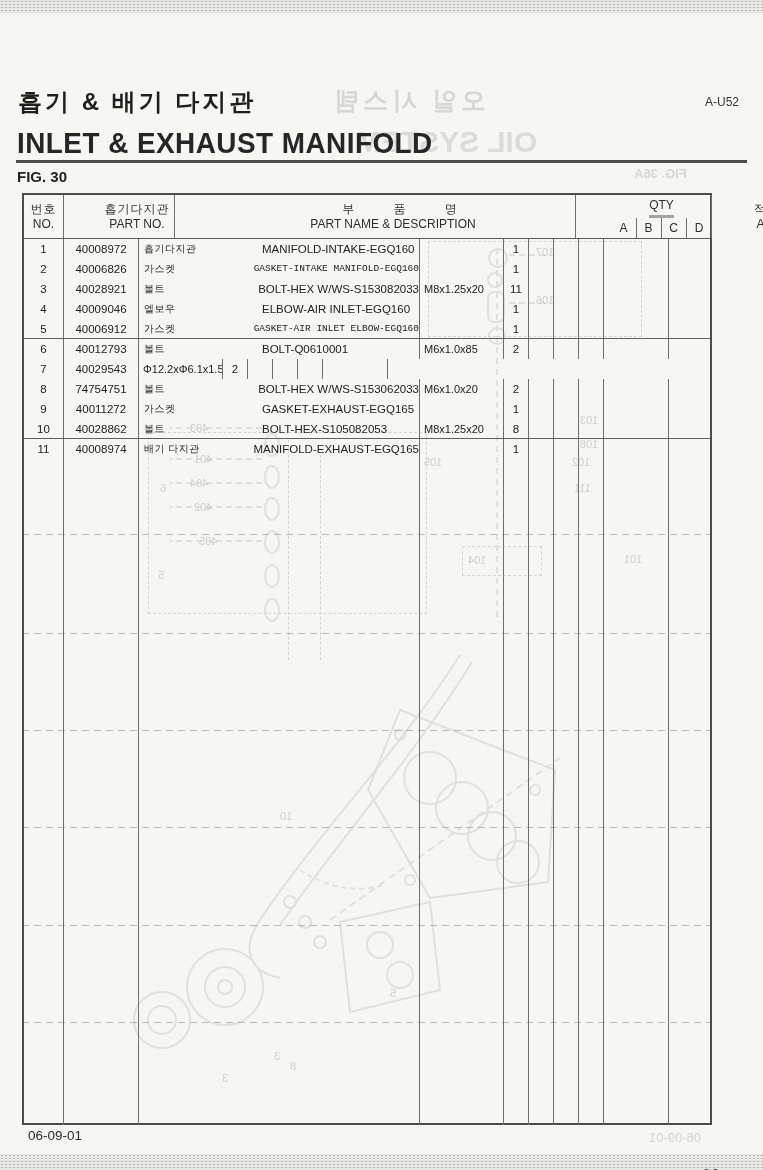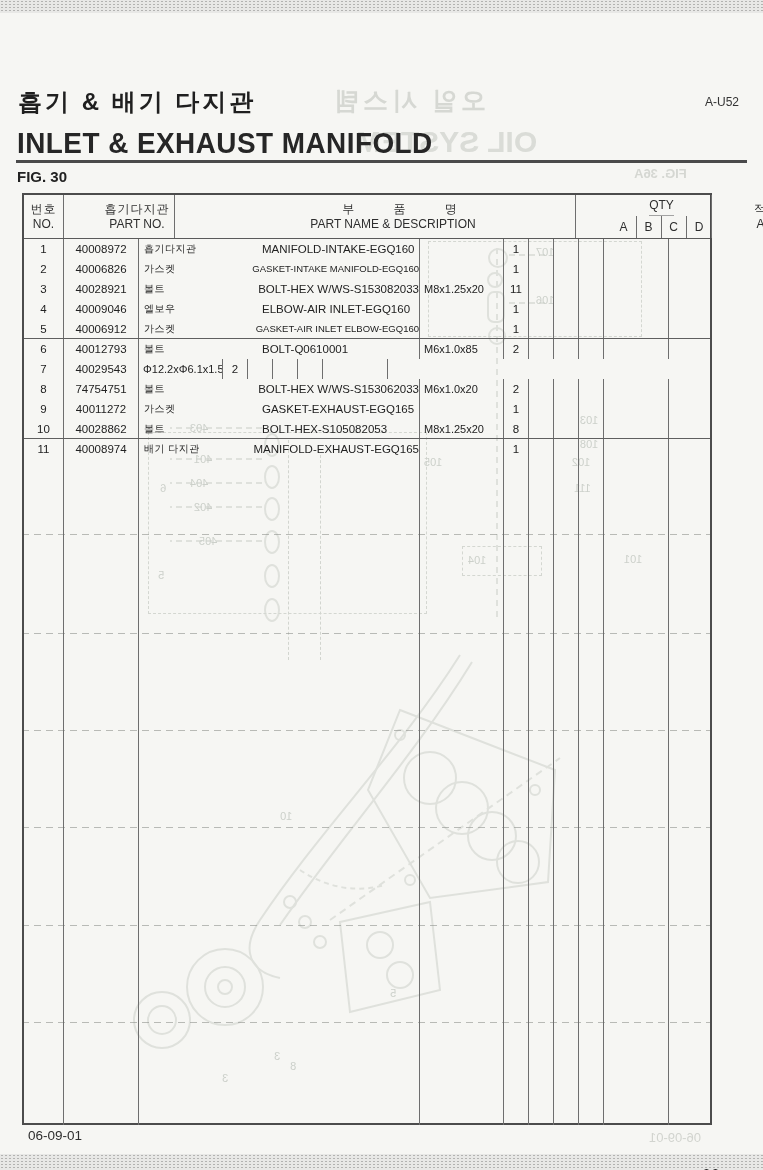--- a/index.html
+++ b/index.html
@@ -48,31 +48,31 @@
   .c-q{width:25px;text-align:center;}
   .c-qgrp{width:100px;display:flex;flex-direction:column;}
   .c-app{width:65px;text-align:center;}
   .c-rem{flex:1 1 auto;border-right:none;text-align:center;}
 
   .thead{height:44px;border-bottom:1.5px solid #5a5a5a;font-size:12px;color:#2e2e2e;gap:36px;}
   .thead .cell{display:flex;flex-direction:column;justify-content:center;align-items:center;line-height:15px;}
   .thead .c-desc{flex-direction:column;}
   .h-ko{letter-spacing:1px;}
   .h-name-ko{word-spacing:34px;letter-spacing:1px;margin-left:14px;}
-  .qty-top{height:20px;line-height:20px;text-align:center;border-bottom:1px solid #a3a3a3;}
+  .qty-top{height:20px;line-height:20px;text-align:center;border-bottom:3px solid #a3a3a3;}
   .qty-sub{display:flex;flex:1;}
   .qty-sub span{width:25px;box-sizing:border-box;border-right:1px solid #6e6e6e;
     display:flex;align-items:center;justify-content:center;}
   .qty-sub span:last-child{border-right:none;}
 
   .tbody .tr{height:20px;line-height:20px;font-size:11.5px;color:#222;}
   .tbody .tr.group-end{border-bottom:1px solid #5f5f5f;}
   .d-ko{width:123px;padding-left:5px;font-size:10px;letter-spacing:.5px;box-sizing:border-box;overflow:hidden;white-space:nowrap;}
   .d-en{flex:1;white-space:nowrap;}
-  .d-en.small{font-size:9.5px;}
+  .d-en.small{font-size:9.5px;font-family:Liberation Mono, monospace;}
   .c-spec{font-size:11px;white-space:nowrap;}
   .empty-grid{display:flex;height:666px;}
   .empty-grid .cell{height:100%;}
   .eg-desc{width:281px;}
 
   
   .footer-date{position:absolute;left:28px;top:1128px;font-size:13.5px;color:#2e2e2e;z-index:3;}
   .footer-page{position:absolute;left:702px;top:1167px;font-size:16px;color:#1f1f1f;z-index:3;}
 </style>
 </head>

